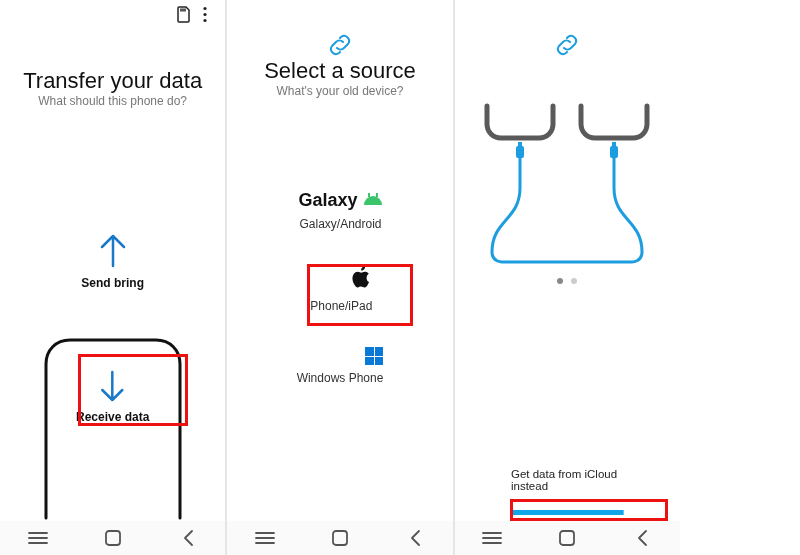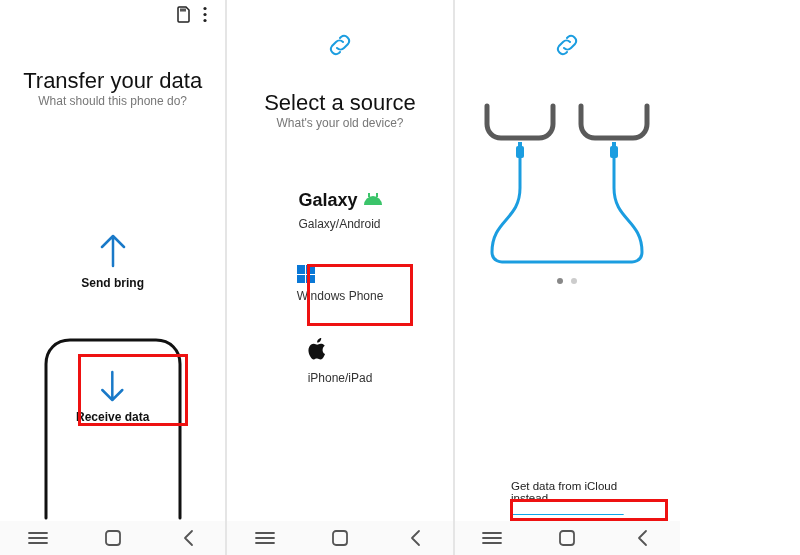--- a/index.html
+++ b/index.html
@@ -4,49 +4,49 @@
 <style>
   *{box-sizing:border-box;margin:0;padding:0;font-family:-apple-system,BlinkMacSystemFont,"Segoe UI",sans-serif}
   body{background:#fff;width:800px;height:555px;overflow:hidden}
   .shot{display:flex;width:680px;height:555px}
   .pane{flex:1 1 0;position:relative;background:#fff;overflow:hidden}
   .sep{width:2px;background:#e5e5e5}
   
   .top-icons{position:absolute;top:6px;right:18px;display:flex;gap:12px;color:#222}
   .link-icon{display:flex;justify-content:center;margin-top:34px}
   
-  .title{margin-top:34px;font-size:22px;font-weight:500;text-align:center;color:#111}
+  .title{margin-top:2px;font-size:22px;font-weight:500;text-align:center;color:#111}
   .subtitle{font-size:12px;color:#777;text-align:center}
   .pane1 .title{margin-top:68px}
   
   .p1-options{position:absolute;top:230px;left:0;right:0;display:flex;flex-direction:column;align-items:center;gap:50px}
   .opt{display:flex;flex-direction:column;align-items:center;gap:6px}
   .opt .lbl{font-size:12px;font-weight:600;color:#111}
   .receive-wrap{position:relative}
   .phone-outline{position:absolute;left:50%;transform:translateX(-50%);top:330px}
   .hl{position:absolute;border:3px solid #e11;pointer-events:none}
   
   .sources{position:absolute;top:190px;left:0;right:0;display:flex;flex-direction:column;align-items:center;gap:34px}
-  .src{display:flex;flex-direction:column;align-items:flex-start;gap:6px}
+  .src{display:flex;flex-direction:column;align-items:flex-end;gap:6px}
   .src .brand{display:flex;align-items:center;gap:6px;font-size:18px;font-weight:700;color:#111}
   .src .lbl{font-size:12px;color:#333}
   .android-bump{display:inline-block;width:18px;height:9px;border-radius:9px 9px 0 0;background:#3bc46a;position:relative}
   .android-bump::before,.android-bump::after{content:"";position:absolute;top:-3px;width:2px;height:4px;background:#3bc46a}
   .android-bump::before{left:4px}.android-bump::after{right:4px}
   .apple{font-size:22px;line-height:1}
   .win{width:18px;height:18px;display:grid;grid-template-columns:1fr 1fr;grid-template-rows:1fr 1fr;gap:1px}
   .win span{background:#0a78d6}
   
   .cable-area{margin-top:40px;display:flex;justify-content:center}
   .desc{margin:18px auto 0;max-width:210px;font-size:11px;line-height:1.45;color:#555;text-align:center}
   .dots{display:flex;justify-content:center;gap:8px;margin-top:12px}
   .dot{width:6px;height:6px;border-radius:50%;background:#ccc}
   .dot.active{background:#888}
   .no-cable{position:absolute;bottom:62px;left:0;right:0;text-align:center;font-size:10.5px;color:#555}
-  .icloud{position:absolute;bottom:40px;left:50%;transform:translateX(-50%);font-size:11.5px;color:#222;border-bottom:1px solid #0ea5e9;padding-bottom:10px;cursor:pointer}
+  .icloud{position:absolute;bottom:40px;left:50%;transform:translateX(-50%);font-size:11.5px;color:#222;border-bottom:5px solid #0ea5e9;padding-bottom:18px;cursor:pointer}
   
   .nav{position:absolute;bottom:0;left:0;right:0;height:34px;background:#fafafa;display:flex;align-items:center;justify-content:space-around}
   .nav .btn{color:#555;display:flex;align-items:center;justify-content:center;width:40px;height:24px}
 </style>
 </head>
 <body>
 
 <div class="shot">
 
   <div class="pane pane1">
@@ -123,37 +123,37 @@
 
     <div class="sources">
       <div class="src">
         <span class="brand">
             <span>Galaxy</span> 
             <span class="android-bump"></span>
           </span>
         <span class="lbl">Galaxy/Android</span>
       </div>
 
-      <div class="src">
-        <span class="win">
-            <span></span>
-            <span></span>
-            <span></span>
-            <span></span>
-          </span>
-        <span class="lbl">Windows Phone</span>
-      </div>
-
       <div class="src" style="position:relative">
         <span class="apple">
           <svg width="20" height="24" viewBox="0 0 20 24" fill="#111">
               <path d="M14.6 12.7c0-2.6 2.1-3.8 2.2-3.9-1.2-1.8-3.1-2-3.7-2-1.6-.2-3.1.9-3.9.9s-2-.9-3.4-.9C3.9 6.9 2.2 8 1.3 9.7c-1.8 3.1-.5 7.7 1.3 10.2.9 1.2 1.9 2.6 3.2 2.5 1.3-.1 1.8-.8 3.3-.8s2 .8 3.4.8 2.3-1.2 3.1-2.5c1-1.4 1.4-2.8 1.4-2.9-.1 0-2.7-1-2.4-4.3zM12.2 4.2c.7-.9 1.2-2 1-3.2-1 0-2.3.7-3 1.5-.7.8-1.2 2-1.1 3.1 1.2.1 2.4-.6 3.1-1.4z"></path>
             </svg>
         </span>
         <span class="lbl">iPhone/iPad</span>
+      </div>
+
+      <div class="src">
+        <span class="win">
+            <span></span>
+            <span></span>
+            <span></span>
+            <span></span>
+          </span>
+        <span class="lbl">Windows Phone</span>
       </div>
     </div>
 
     <div class="hl" style="left:80px;top:264px;width:106px;height:62px"></div>
 
     <div class="nav">
       <span class="btn">
           <svg width="20" height="14" viewBox="0 0 20 14" stroke="#555" stroke-width="1.8" fill="none" stroke-linecap="round">
             <path d="M1 2h18M1 7h18M1 12h18"></path>
           </svg>

